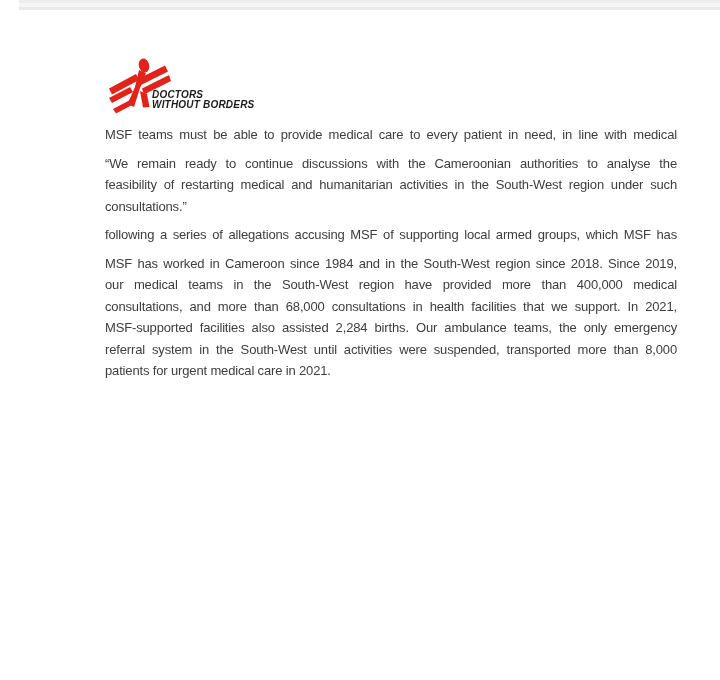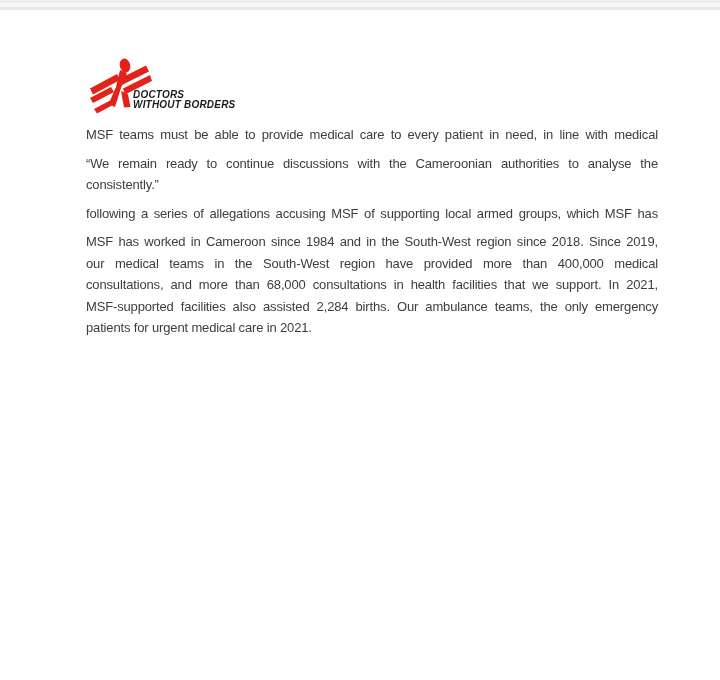--- a/index.html
+++ b/index.html
@@ -9,20 +9,21 @@
     height: 680px;
     background: var(--page-bg, #ffffff);
     font-family: "Liberation Sans", "DejaVu Sans", sans-serif;
     overflow: hidden;
   }
   .screen {
     position: relative;
     width: 614px;
     height: 680px;
     background: var(--page-bg, #ffffff);
+    margin-left: 19px;
   }
   .top-strip {
     position: absolute;
     left: 0; top: 0;
     width: 720px; height: 10px;
     background: linear-gradient(to bottom,
       var(--strip-light, #ededed) 0px, var(--strip-light, #ededed) 3px,
       var(--strip-lighter, #f6f6f6) 3px, var(--strip-lighter, #f6f6f6) 7px,
       var(--strip-dark, #e9e9e9) 7px, var(--strip-dark, #e9e9e9) 10px);
   }
@@ -85,26 +86,28 @@
       <div>WITHOUT BORDERS</div>
     </div>
   </div>
 
   <div class="body-text">
       <div class="para">
         <div class="tline just"><span style="word-spacing: 2.84375px;">MSF teams must be able to provide medical care to every patient in need, in line with medical</span></div>
       </div>
       <div class="para">
         <div class="tline just"><span style="word-spacing: 5.48958px;">“We remain ready to continue discussions with the Cameroonian authorities to analyse the</span></div>
-        <div class="tline"><span>consistently.”</span></div>
+        <div class="tline just"><span style="word-spacing: 3.375px;">feasibility of restarting medical and humanitarian activities in the South-West region under such</span></div>
+        <div class="tline"><span>consultations.”</span></div>
       </div>
       <div class="para">
         <div class="tline just"><span style="word-spacing: 2.22545px;">following a series of allegations accusing MSF of supporting local armed groups, which MSF has</span></div>
       </div>
       <div class="para">
         <div class="tline just"><span style="word-spacing: 1.95312px; text-align: center;">MSF has worked in Cameroon since 1984 and in the South-West region since 2018. Since 2019,</span></div>
         <div class="tline just"><span style="word-spacing: 7.09896px;">our medical teams in the South-West region have provided more than 400,000 medical</span></div>
         <div class="tline just"><span style="word-spacing: 3.63582px;">consultations, and more than 68,000 consultations in health facilities that we support. In 2021,</span></div>
         <div class="tline just"><span style="word-spacing: 3.65909px;">MSF-supported facilities also assisted 2,284 births. Our ambulance teams, the only emergency</span></div>
+        <div class="tline just"><span style="word-spacing: 3.51823px;">referral system in the South-West until activities were suspended, transported more than 8,000</span></div>
         <div class="tline"><span>patients for urgent medical care in 2021.</span></div>
       </div>
     </div>
 </div>
 
 </body></html>

